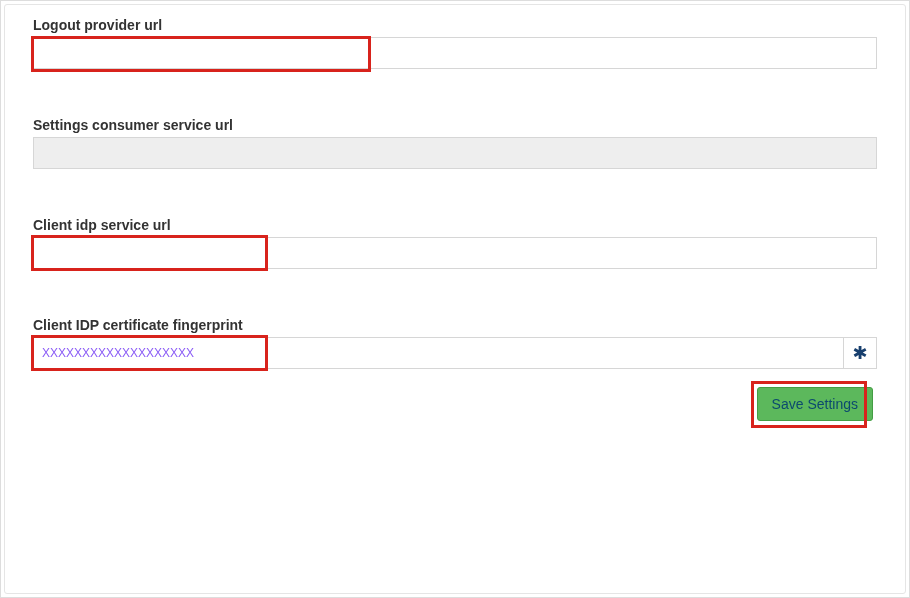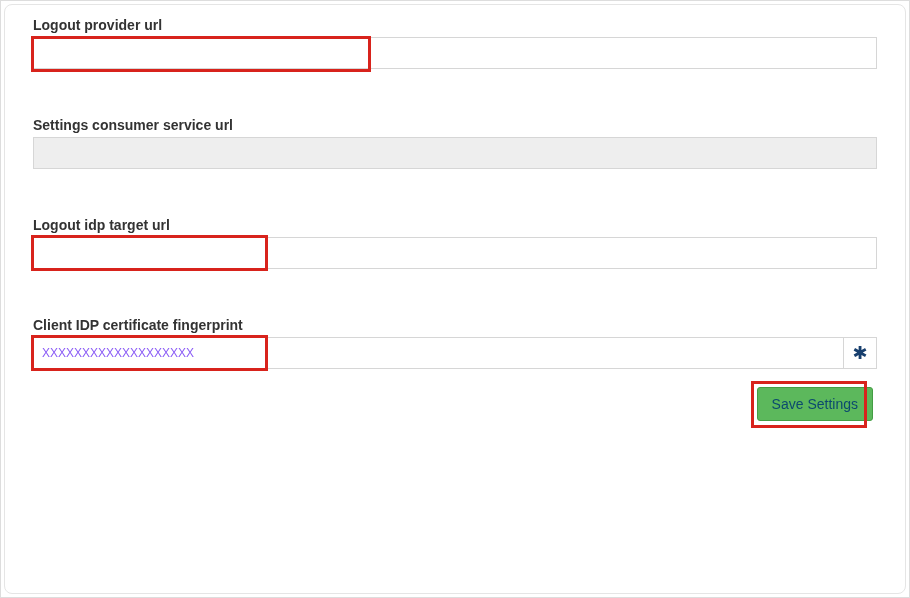--- a/index.html
+++ b/index.html
@@ -14,21 +14,21 @@
     }
     .outer-frame {
       border: 1px solid #ddd;
       margin: 0 auto;
       width: 910px;
       height: 598px;
       padding: 3px;
     }
     .form-panel {
       border: 1px solid #e5e5e5;
-      border-radius: 8px;
+      border-radius: 3px;
       padding: 12px 28px 14px 28px;
       height: 100%;
       position: relative;
     }
     .form-group {
       margin-bottom: 48px;
     }
     .form-group.last {
       margin-bottom: 14px;
     }
@@ -118,21 +118,21 @@
 
     <div class="form-group">
       <label class="form-label">Settings consumer service url</label>
       <div class="input-wrap">
         <input type="text" class="text-input readonly" readonly="" value="" style="">
       </div>
     </div>
 
 
     <div class="form-group">
-      <label class="form-label">Logout idp target url</label>
+      <label class="form-label">Client idp service url</label>
       <div class="input-wrap">
         <input type="text" class="text-input" value="" style="">
         <div class="highlight-box hl-target"></div>
       </div>
     </div>
 
     <div class="form-group last">
       <label class="form-label">Client IDP certificate fingerprint</label>
       <div class="input-wrap">
         <div class="fingerprint-row">

